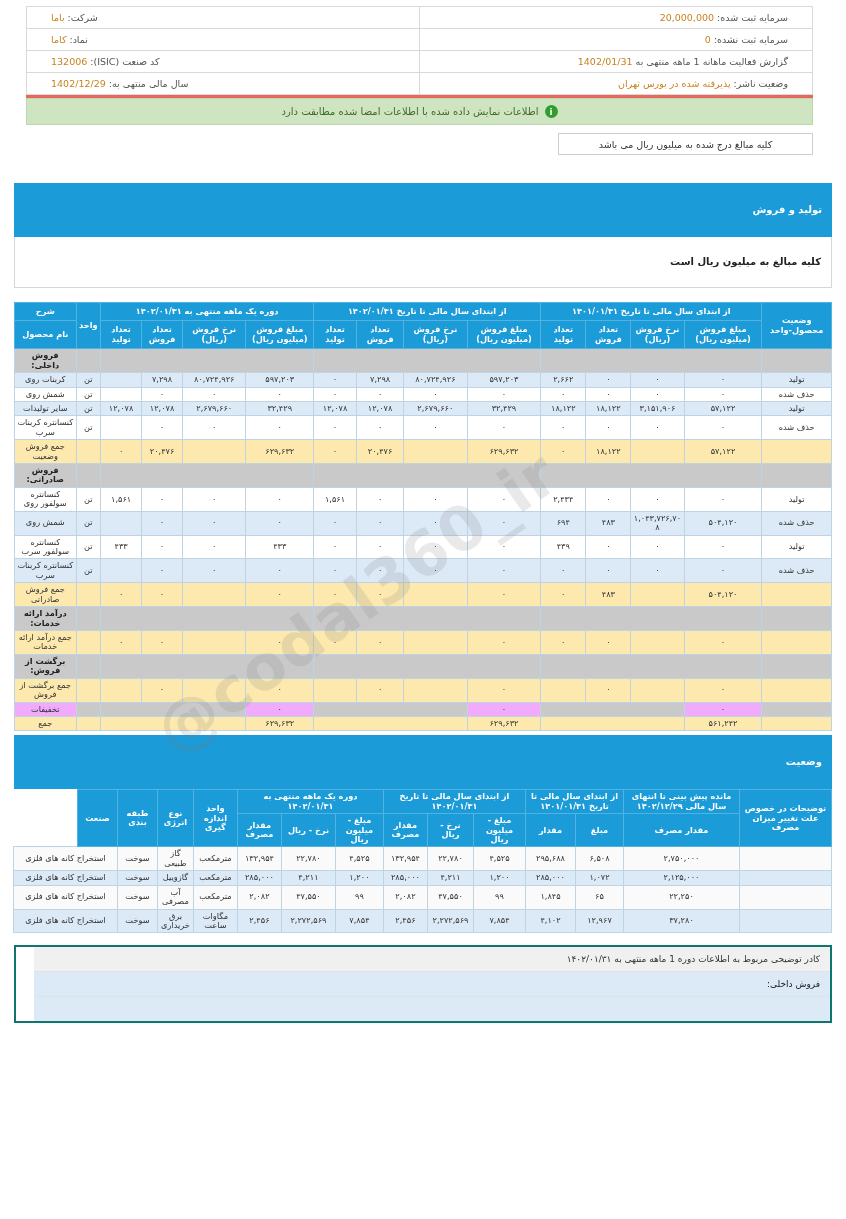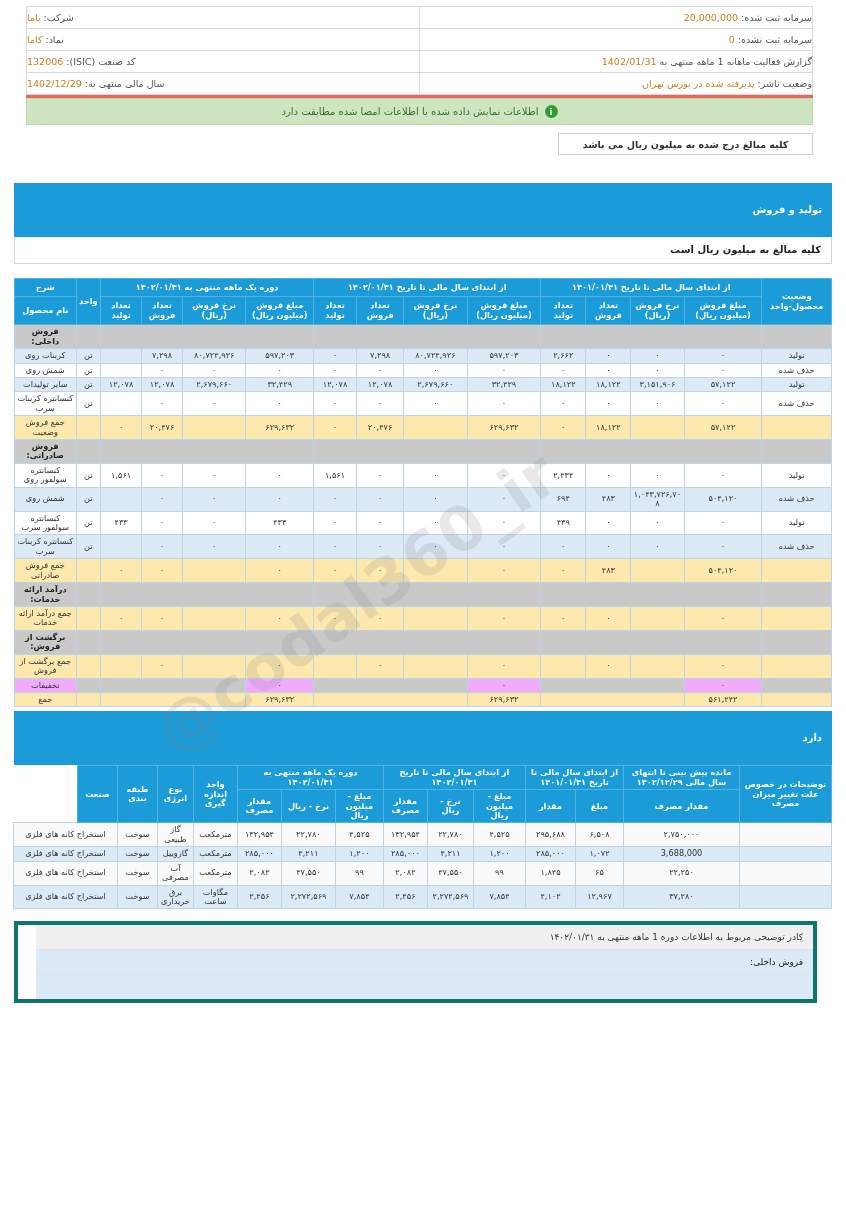--- a/index.html
+++ b/index.html
@@ -20,21 +20,21 @@
     font-size:62px;color:rgba(125,125,125,0.17);
     font-family:"DejaVu Sans","Liberation Sans",sans-serif;
     transform:rotate(-35deg);white-space:nowrap;direction:ltr;
     font-weight:bold;letter-spacing:1px;
   }
 
   
   .idwrap{margin:6px 33px 0 26px;}
   table.idtbl{border-collapse:collapse;width:100%;table-layout:fixed;}
   table.idtbl td{
-    border:1px solid #d9d9d9;height:21px;padding:0 0;
+    border:1px solid #d9d9d9;height:21px;padding:0 24px;
     font-size:9.5px;color:#d08a3a;white-space:nowrap;overflow:hidden;
   }
   table.idtbl td.lft{text-align:right;}
   table.idtbl td.rgt{text-align:left;}
   .lbl{color:#555;}
   .val{color:#c8821f;}
   .redline{height:3px;background:#e8665c;margin:0 33px 0 26px;}
   .greenbar{
     margin:0 33px 0 26px;background:#cfe5c2;border:1px solid #bcd9ad;
     height:25px;display:flex;align-items:center;justify-content:center;
@@ -42,31 +42,31 @@
   }
   .infoicon{
     width:13px;height:13px;border-radius:50%;background:#2f9e2f;color:#fff;
     font-size:9px;font-weight:bold;display:inline-flex;align-items:center;
     justify-content:center;direction:ltr;
   }
   .notebox{
     margin:8px 33px 0 auto;width:255px;border:1px solid #cfcfcf;height:20px;
     display:flex;align-items:center;justify-content:center;font-size:9.5px;color:#333;
   }
-  .noterow{display:flex;justify-content:flex-end;padding-left:558px;font-weight:bold;}
+  .noterow{display:flex;justify-content:flex-end;padding-left:558px;}
 
   
   .bluebar{
     background:#1b9bd8;color:#fff;font-size:10px;font-weight:bold;
     height:20px;line-height:20px;padding:17px 10px;
     margin:0 14px 0 14px;
   }
   .subbar{
     border:1px solid #d6d6d6;border-top:none;margin:0 14px;
-    height:26px;line-height:26px;padding:0 10px;font-size:10px;
+    height:26px;line-height:26px;padding:12px 10px;font-size:10px;
     font-weight:bold;color:#222;background:#fff;
   }
 
   
   table.dt{
     border-collapse:collapse;table-layout:fixed;
     margin:0 14px;width:818px;
   }
   table.dt th,table.dt td{
     border:1px solid #bfd4e2;
@@ -97,21 +97,21 @@
     border:1px solid #bfd4e2;font-size:8.2px;line-height:1.15;
     padding:2px 2px;text-align:center;vertical-align:middle;
     word-wrap:break-word;overflow:hidden;
   }
   table.en thead th{background:#1b9bd8;color:#fff;font-weight:bold;border-color:#53b3e0;}
   table.en tr.eA td{background:#fafafa;}
   table.en tr.eB td{background:#dce9f7;}
   td.enm{text-align:right;padding-right:3px;}
 
   
-  .footwrap{margin:12px 29px 0 14px;border:4px solid #0f766e;padding-left:18px;}
+  .footwrap{margin:12px 14px 0 14px;border:2px solid #0f766e;padding-left:18px;}
   .frow{height:24px;line-height:24px;padding:0 10px;font-size:9px;
         border-bottom:1px solid #e2e2e2;text-align:right;}
   .frow.g{background:#f0f0f0;color:#333;}
   .frow.b{background:#dce9f7;color:#222;}
   .frow:last-child{border-bottom:none;}
   .spacer{height:14px;}
 </style>
 </head>
 <body>
 
@@ -491,21 +491,21 @@
         <td>۶۲۹,۶۳۲</td>
         <td colspan="3"></td>
         <td>۶۲۹,۶۳۲</td>
         <td colspan="3"></td>
         <td></td>
         <td class="nm">جمع</td>
       </tr>
     </tbody>
   </table>
 
-  <div class="bluebar" style="margin-top:4px;">دارد</div>
+  <div class="bluebar" style="margin-top:4px;">وضعیت</div>
 
   <table class="en">
     <colgroup>
       <col style="width:92px">
         <col style="width:116px">
         <col style="width:48px">
         <col style="width:50px">
       <col style="width:52px">
         <col style="width:46px">
         <col style="width:44px">
@@ -554,21 +554,21 @@
         <td>۴,۵۲۵</td>
         <td>۲۲,۷۸۰</td>
         <td>۱۳۲,۹۵۴</td>
         <td>مترمکعب</td>
         <td>گاز طبیعی</td>
         <td>سوخت</td>
         <td class="enm" colspan="2">استخراج کانه های فلزی</td>
       </tr>
       <tr class="eB">
         <td></td>
-        <td>3,688,000</td>
+        <td>۲,۱۲۵,۰۰۰</td>
         <td>۱,۰۷۲</td>
         <td>۲۸۵,۰۰۰</td>
         <td>۱,۲۰۰</td>
         <td>۴,۲۱۱</td>
         <td>۲۸۵,۰۰۰</td>
         <td>۱,۲۰۰</td>
         <td>۴,۲۱۱</td>
         <td>۲۸۵,۰۰۰</td>
         <td>مترمکعب</td>
         <td>گازوییل</td>

